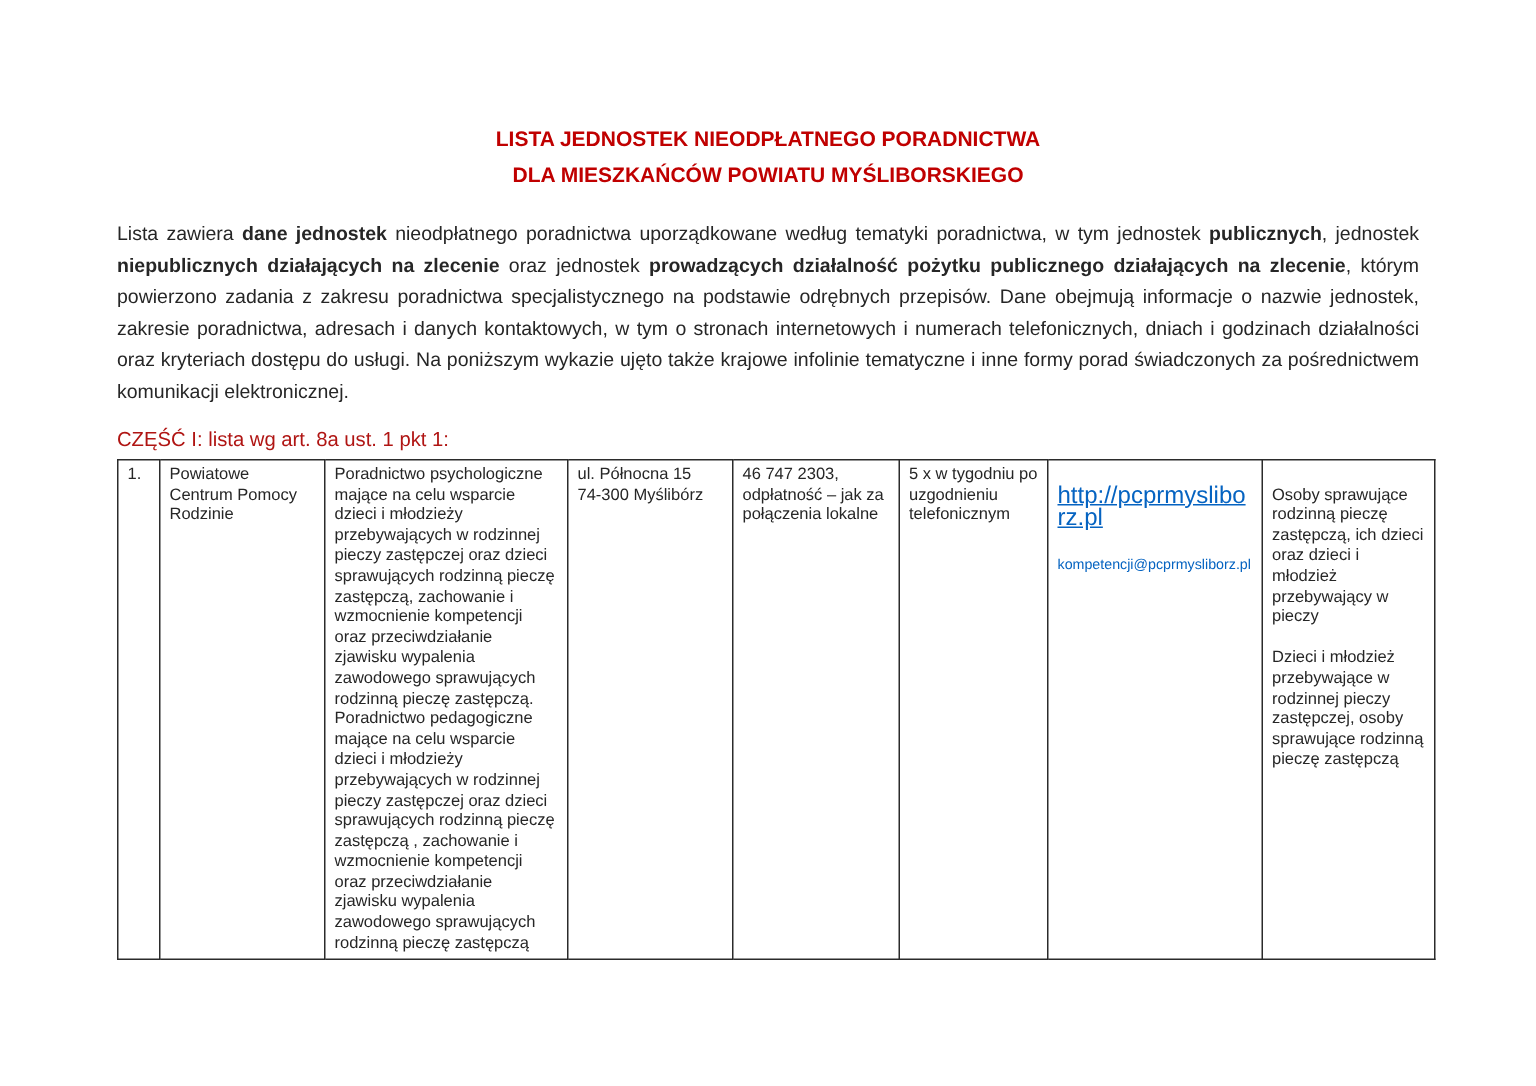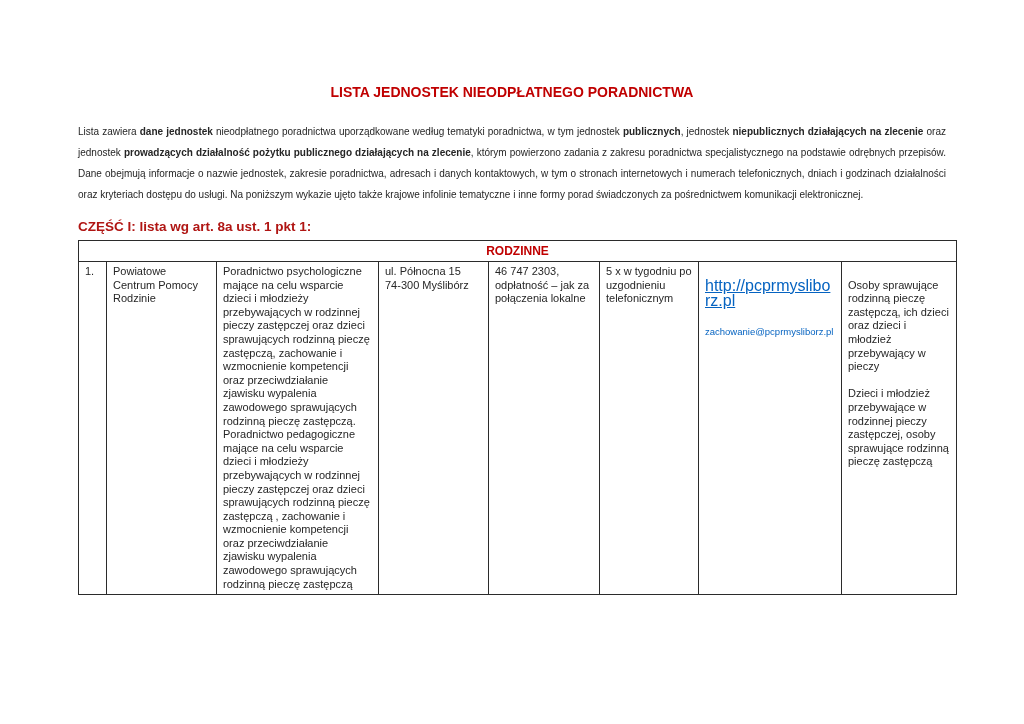--- a/index.html
+++ b/index.html
@@ -21,31 +21,31 @@
   .doc-title {
     text-align: center;
     color: #c00000;
     font-weight: bold;
     font-size: 14px;
     line-height: 24px;
     margin: 0 12px 0 0;
   }
   .intro {
     margin-top: 17px;
-    font-size: 10px;
+    font-size: 13px;
     line-height: 21px;
     text-align: justify;
     color: #262626;
     width: 868px;
   }
   .intro .b { font-weight: bold; }
   .part-heading {
     margin-top: 13px;
     color: #b01513;
-    font-weight: bold;
+    font-weight: normal;
     font-size: 13.5px;
     line-height: 18px;
   }
   table.main {
     border-collapse: collapse;
     table-layout: fixed;
     width: 878px;
     margin-top: 4px;
   }
   table.main td, table.main th {
@@ -100,57 +100,55 @@
   .criteria-2 { margin-top: 52px; }
   .criteria-p { margin: 0; white-space: pre-line; }
 </style>
 </head>
 <body>
 
 <div class="page">
 
   <div class="doc-title">
     <div>LISTA JEDNOSTEK NIEODPŁATNEGO PORADNICTWA</div>
+    <div>DLA MIESZKAŃCÓW POWIATU MYŚLIBORSKIEGO</div>
   </div>
 
   <p class="intro"><span>Lista zawiera </span><span class="b">dane jednostek</span><span> nieodpłatnego poradnictwa uporządkowane według tematyki poradnictwa, w tym jednostek </span><span class="b">publicznych</span><span>, jednostek </span><span class="b">niepublicznych działających na zlecenie</span><span> oraz jednostek </span><span class="b">prowadzących działalność pożytku publicznego działających na zlecenie</span><span>, którym powierzono zadania z zakresu poradnictwa specjalistycznego na podstawie odrębnych przepisów. Dane obejmują informacje o nazwie jednostek, zakresie poradnictwa, adresach i danych kontaktowych, w tym o stronach internetowych i numerach telefonicznych, dniach i godzinach działalności oraz kryteriach dostępu do usługi. Na poniższym wykazie ujęto także krajowe infolinie tematyczne i inne formy porad świadczonych za pośrednictwem komunikacji elektronicznej.</span></p>
 
   <div class="part-heading">CZĘŚĆ I: lista wg art. 8a ust. 1 pkt 1:</div>
 
   <table class="main">
     <colgroup>
       <col style="width:28px">
       <col style="width:110px">
       <col style="width:162px">
       <col style="width:110px">
       <col style="width:111px">
       <col style="width:99px">
       <col style="width:143px">
       <col style="width:115px">
     </colgroup>
     <tbody>
     <tr>
-      <td class="category" colspan="8">RODZINNE</td>
-    </tr>
-    <tr>
       <td class="cell num">1.</td>
       <td class="cell">Powiatowe Centrum Pomocy Rodzinie</td>
       <td class="cell">Poradnictwo psychologiczne mające na celu  wsparcie dzieci i młodzieży przebywających w rodzinnej pieczy zastępczej oraz dzieci sprawujących rodzinną pieczę zastępczą, zachowanie i wzmocnienie  kompetencji oraz przeciwdziałanie zjawisku wypalenia zawodowego sprawujących rodzinną pieczę zastępczą.
 Poradnictwo pedagogiczne mające na celu wsparcie dzieci i młodzieży przebywających w rodzinnej pieczy zastępczej oraz dzieci sprawujących rodzinną pieczę zastępczą , zachowanie i wzmocnienie kompetencji oraz przeciwdziałanie zjawisku wypalenia zawodowego sprawujących rodzinną pieczę zastępczą</td>
       <td class="cell">ul. Północna 15
 74-300 Myślibórz</td>
       <td class="cell">46 747 2303,
 odpłatność – jak za
 połączenia lokalne</td>
       <td class="cell">5 x w tygodniu po
 uzgodnieniu
 telefonicznym</td>
       <td class="cell www-cell">
         <a href="#" class="link">http://pcprmysliborz.pl</a>
-        <a href="#" class="email">zachowanie@pcprmysliborz.pl</a>
+        <a href="#" class="email">kompetencji@pcprmysliborz.pl</a>
       </td>
       <td class="cell">
         <p class="criteria-p">Osoby sprawujące rodzinną pieczę zastępczą, ich dzieci oraz dzieci i młodzież przebywający w pieczy</p>
         <p class="criteria-p criteria-2">Dzieci i młodzież przebywające w rodzinnej pieczy zastępczej, osoby sprawujące rodzinną pieczę zastępczą</p>
       </td>
     </tr>
   </tbody>
     </table>
 
 </div>

